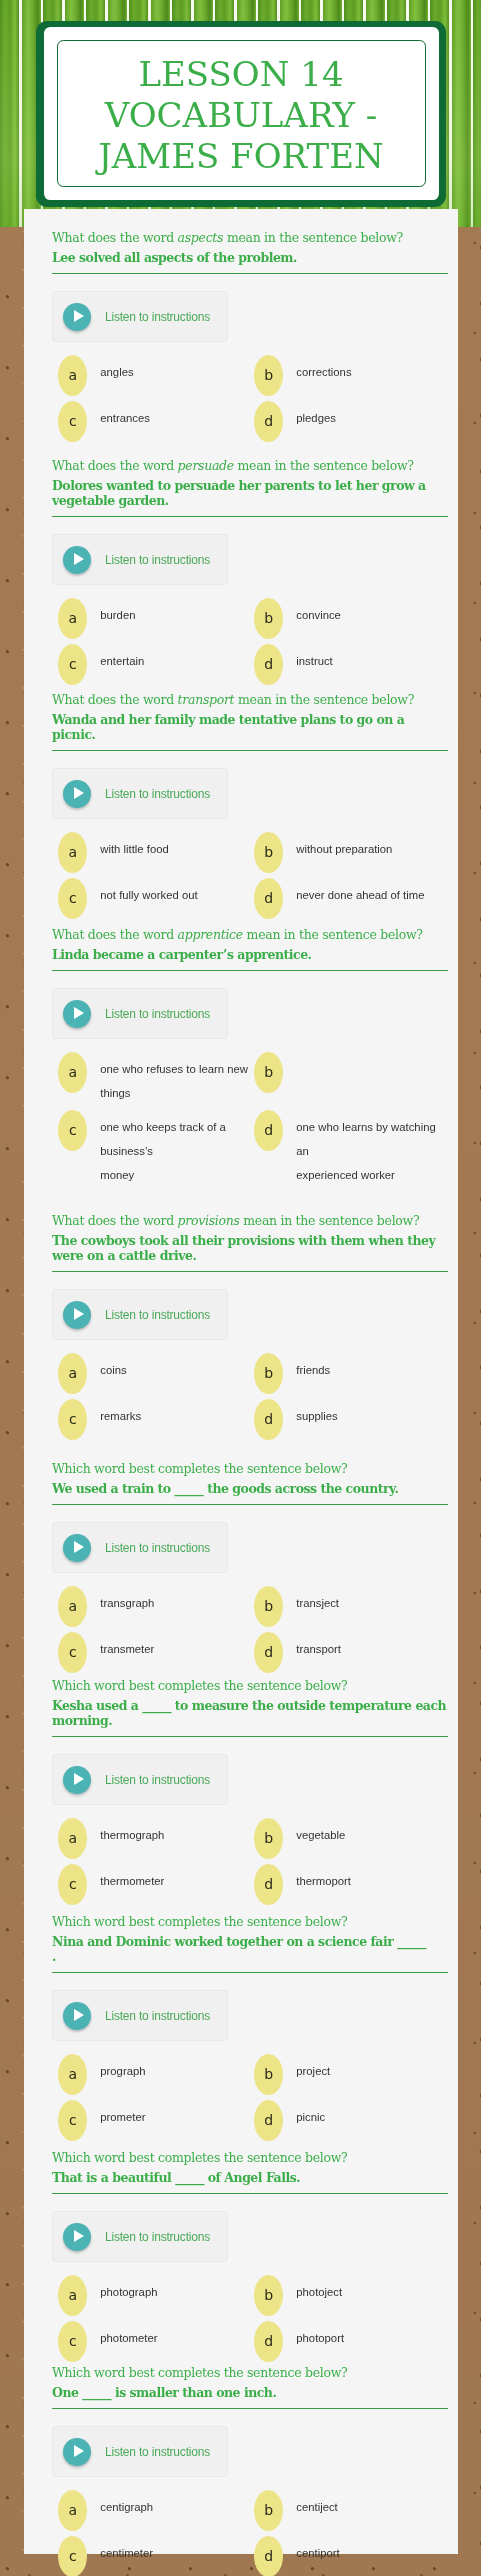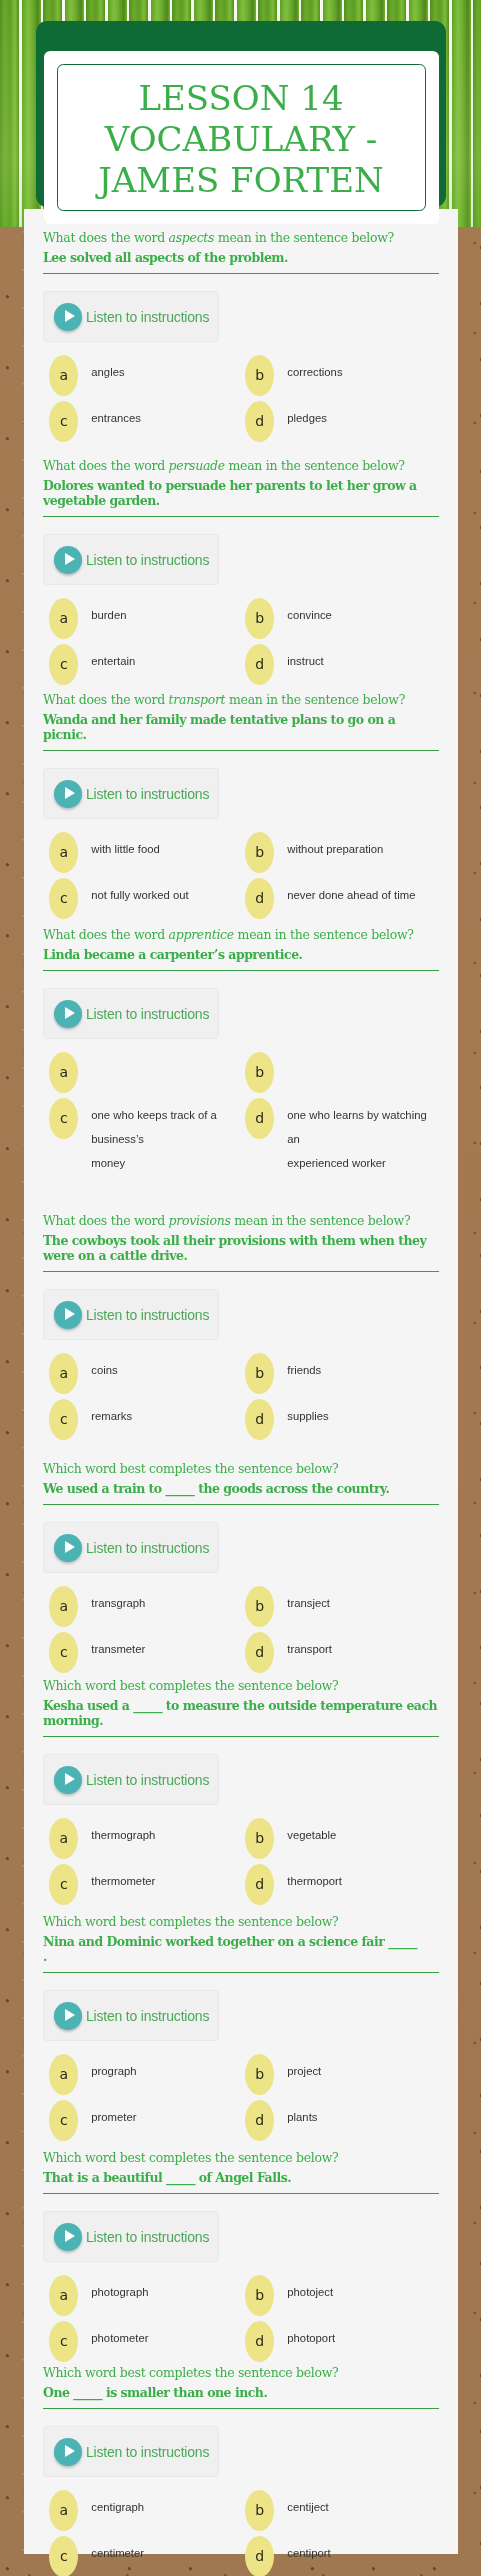--- a/index.html
+++ b/index.html
@@ -42,35 +42,34 @@
   }
 
   
   .banner {
     position: absolute; left: 36px; top: 21px; width: 410px; height: 186px;
     background: #0f6b35; border-radius: 11.3px; padding: 6.3px 7.5px 7.5px 7.5px;
   }
   .banner-inner {
     width: 100%; height: 100%; background: #ffffff; border-radius: 6.3px;
     padding: 13px;
-    margin-top: 24px;
   }
   .banner-frame {
     width: 100%; height: 100%; border: 1.3px solid #0f6b35; border-radius: 6.3px;
     display: flex; align-items: center; justify-content: center; text-align: center;
   }
   .banner-title {
     font-family: "DejaVu Serif", serif; color: #3bae4a; font-size: 34px; line-height: 41px;
     font-weight: normal; letter-spacing: 0px; padding-top: 3.8px;
   }
   .banner-title span { display: block; }
 
   
   .q {
-    position: absolute; left: 43px; width: 396px;
+    position: absolute; left: 52px; width: 396px;
   }
   .q-heading {
     font-family: "DejaVu Serif", serif; color: #3bae4a; font-size: 12.5px; line-height: 16.3px;
     letter-spacing: -0.3px;
   }
   .q-heading em { font-style: italic; }
   .q-sentence {
     font-family: "DejaVu Serif", serif; color: #3bae4a; font-size: 12.5px; line-height: 15px;
     font-weight: bold; letter-spacing: -0.5px; margin-top: 3.8px;
   }
@@ -85,21 +84,21 @@
   .play {
     width: 28px; height: 28px; border-radius: 50%; background: #4bb3b4;
     box-shadow: 0 1.9px 2.5px rgba(0,0,0,0.22);
     position: relative; flex: none;
   }
   .play::after {
     content: ""; position: absolute; left: 10.7px; top: 7.5px;
     border-left: 10px solid #ffffff; border-top: 6.3px solid transparent; border-bottom: 6.3px solid transparent;
   }
   .listen-label {
-    margin-left: 4px; font-family: "Liberation Sans", sans-serif; font-size: 14px; color: #4aa957;
+    margin-left: 14px; font-family: "Liberation Sans", sans-serif; font-size: 12px; color: #4aa957;
     letter-spacing: -0.2px;
     text-align: center;
   }
   .opts {
     margin-top: 12.5px; display: grid; grid-template-columns: 196px 201px; row-gap: 5px;
   }
   .opt {
     display: flex; align-items: flex-start; cursor: pointer; padding-left: 6.3px;
   }
   .opt-badge {
@@ -225,20 +224,21 @@
     </div>
     <div class="q-sentence" style="white-space: pre-line;">Linda became a carpenter’s apprentice.</div>
     <div class="q-rule"></div>
     <div class="listen">
       <span class="play"></span>
       <span class="listen-label">Listen to instructions</span>
     </div>
     <div class="opts">
         <div class="opt">
     <span class="opt-badge">a</span>
+    <span class="opt-text">one who refuses to learn new things</span>
   </div>
         <div class="opt">
     <span class="opt-badge">b</span>
   </div>
         <div class="opt">
     <span class="opt-badge">c</span>
     <span class="opt-text">one who keeps track of a business’s
 money</span>
   </div>
         <div class="opt">
@@ -354,21 +354,21 @@
         <div class="opt">
     <span class="opt-badge">b</span>
     <span class="opt-text">project</span>
   </div>
         <div class="opt">
     <span class="opt-badge">c</span>
     <span class="opt-text">prometer</span>
   </div>
         <div class="opt">
     <span class="opt-badge">d</span>
-    <span class="opt-text">plants</span>
+    <span class="opt-text">picnic</span>
   </div>
       </div>
   </section>
     <section class="q" style="top: 2150px;">
     <div class="q-heading">
       <span>Which word best completes the sentence below?</span><em></em><span></span>
     </div>
     <div class="q-sentence" style="white-space: pre-line;">That is a beautiful _____ of Angel Falls.</div>
     <div class="q-rule"></div>
     <div class="listen">

